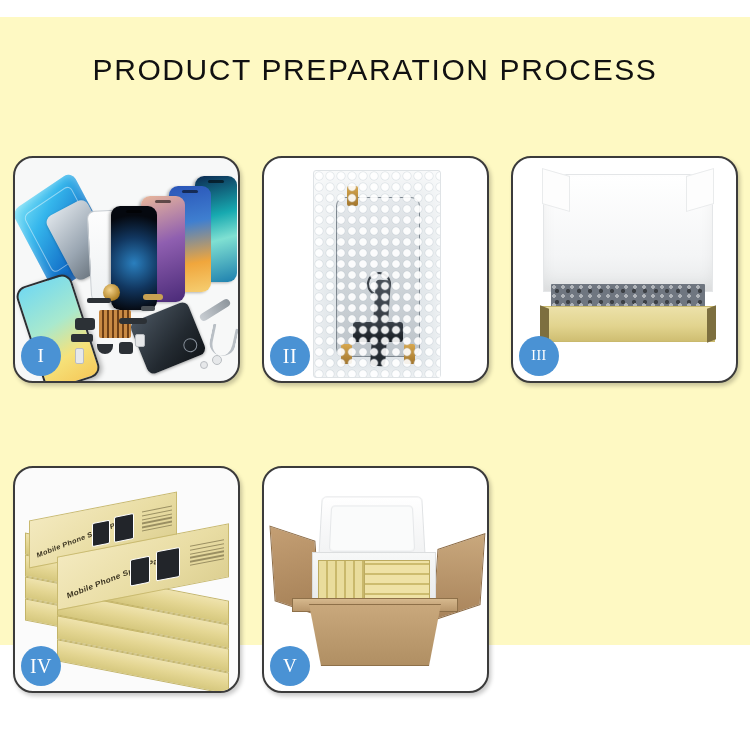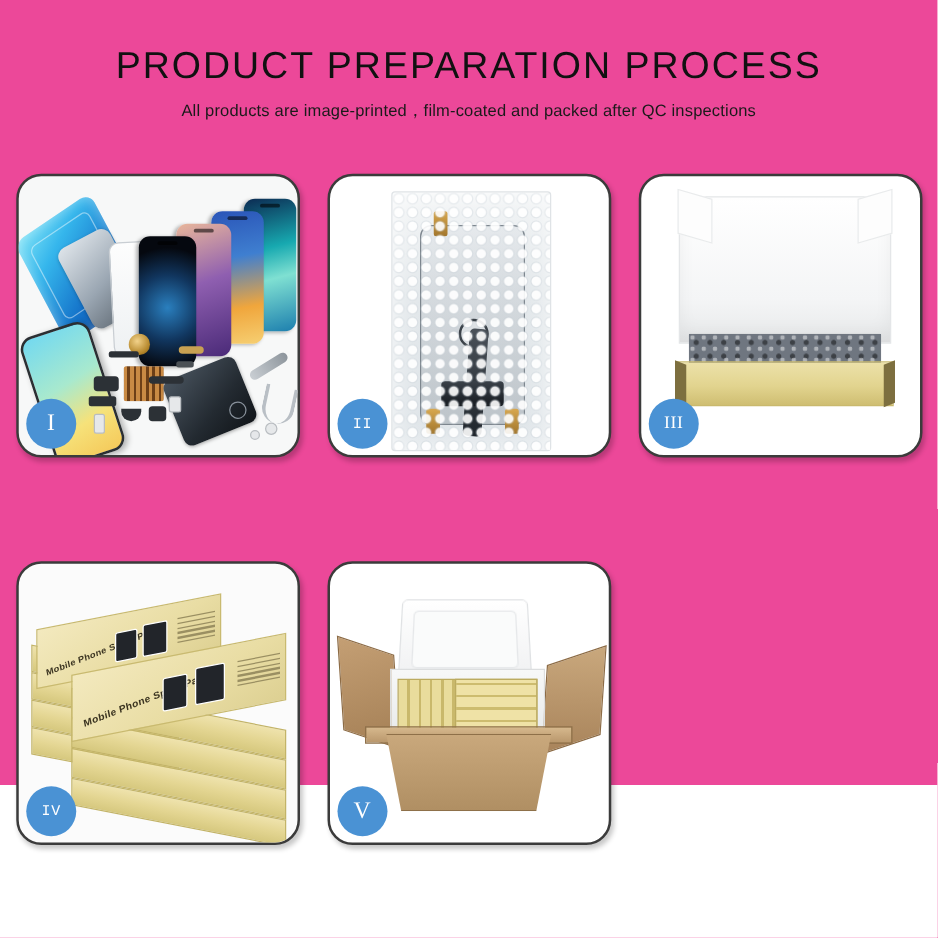--- a/index.html
+++ b/index.html
@@ -2,21 +2,21 @@
 <html><head>
 <meta charset="utf-8">
 <style>
   * { box-sizing: border-box; margin: 0; padding: 0; }
   html, body {
     width: 750px; height: 750px;
     background: #ffffff;
     font-family: "Liberation Sans", sans-serif;
     overflow: hidden;
   }
-  .page { position: relative; width: 750px; height: 628px; background:#ec4899; }
+  .page { position: relative; width: 750px; height: 628px; background:#fef9c3;margin-top:17px; }
 
   
   .header { text-align: center; padding-top: 36px; }
   .title {
     font-size: 30px;
     font-weight: 400;
     letter-spacing: 1.6px;
     color: #111111;
     line-height: 1.1;
     font-family: "Liberation Sans", sans-serif;
@@ -57,21 +57,21 @@
     width: 40px; height: 40px;
     border-radius: 50%;
     background: #4a92d4;
     color: #ffffff;
     display: flex; align-items: center; justify-content: center;
     font-family: "Liberation Serif", serif;
     font-size: 19px;
     letter-spacing: .5px;
     z-index: 40;
   }
-  .badge.wide { font-size: 12px; font-family: Liberation Mono, monospace; }
+  .badge.wide { font-size: 20px; }
   .badge.xwide { font-size: 14px; }
 
   
   .p1 { background: #f7f8f8; }
   .film {
     position: absolute; left: 12px; top: 28px;
     width: 72px; height: 92px;
     background: linear-gradient(150deg,#7fe3f7 0%, #35b6ec 28%, #1472c9 66%, #0c3f96 100%);
     border-radius: 9px;
     transform: rotate(-28deg) skewY(-6deg);
@@ -324,21 +324,20 @@
   }
   .c6-tab { position:absolute; background: rgba(146,118,82,.55); }
 </style>
 </head>
 <body>
 
 <div class="page">
 
   <div class="header">
     <div class="title">PRODUCT PREPARATION PROCESS</div>
-    <div class="subtitle">All products are image-printed，film-coated and packed after QC inspections</div>
   </div>
 
   <div class="grid">
 
     <div class="panel p1">
       <div class="panel-stage">
         <div class="film"></div>
         <div class="filmphone"></div>
         <div class="glass"></div>
         <div class="ph ph-d">

